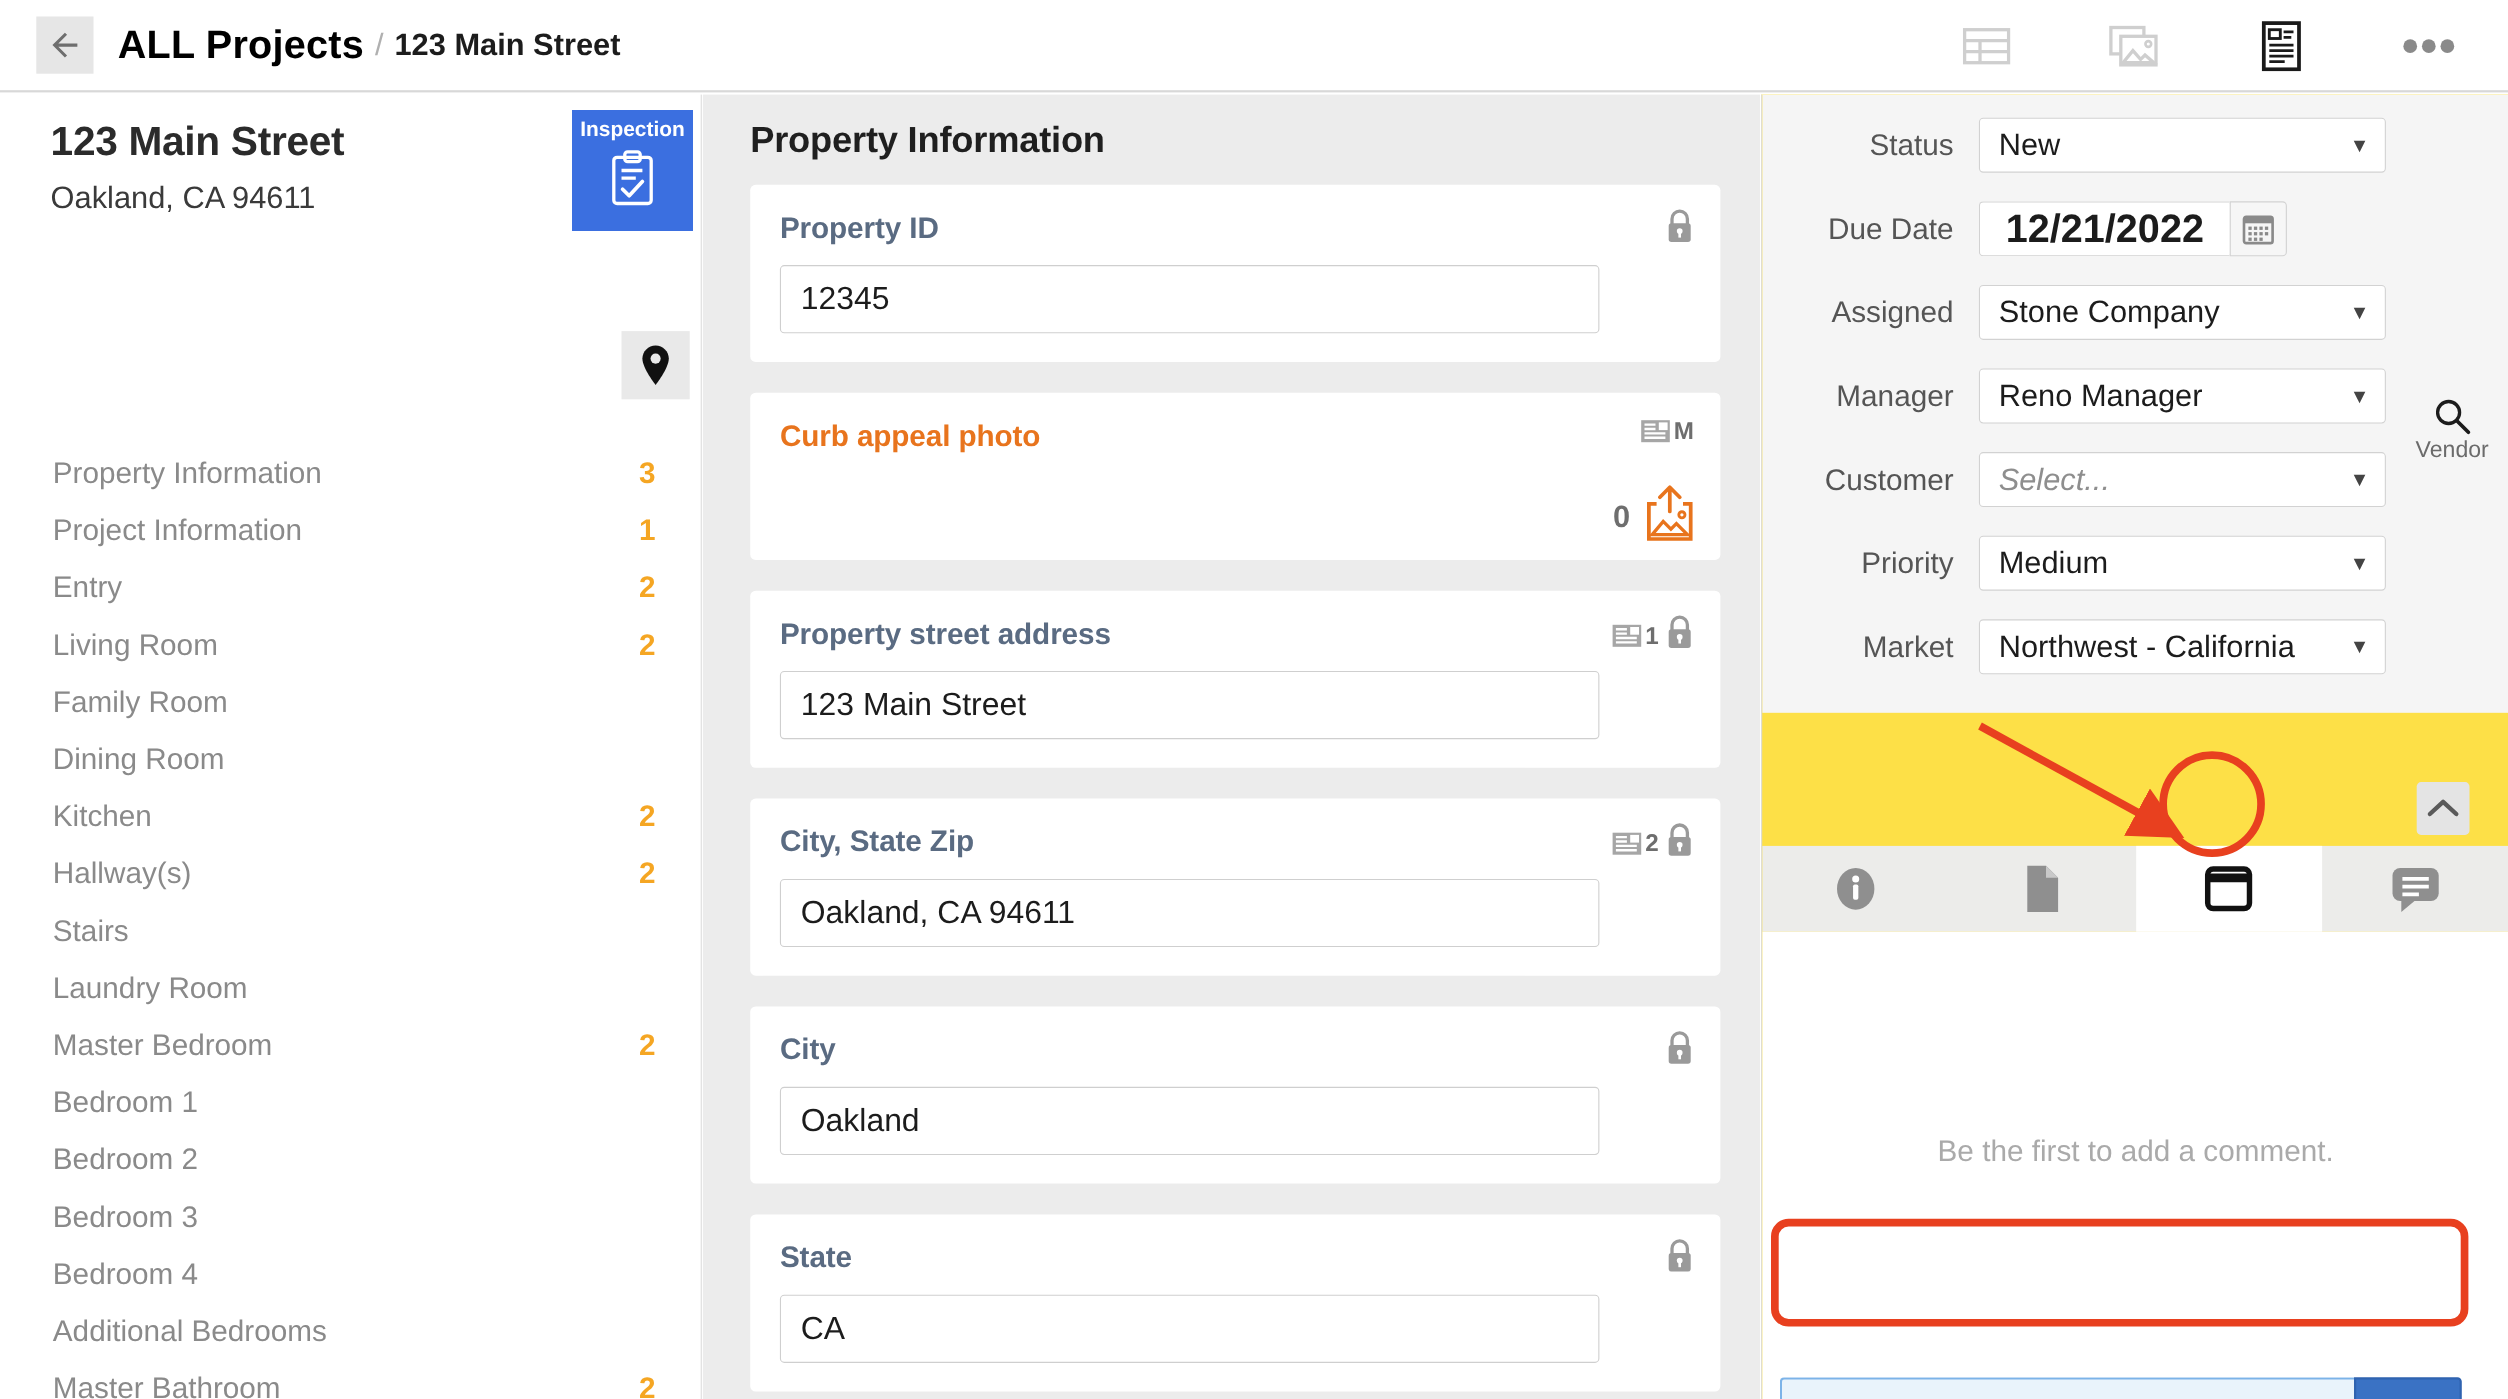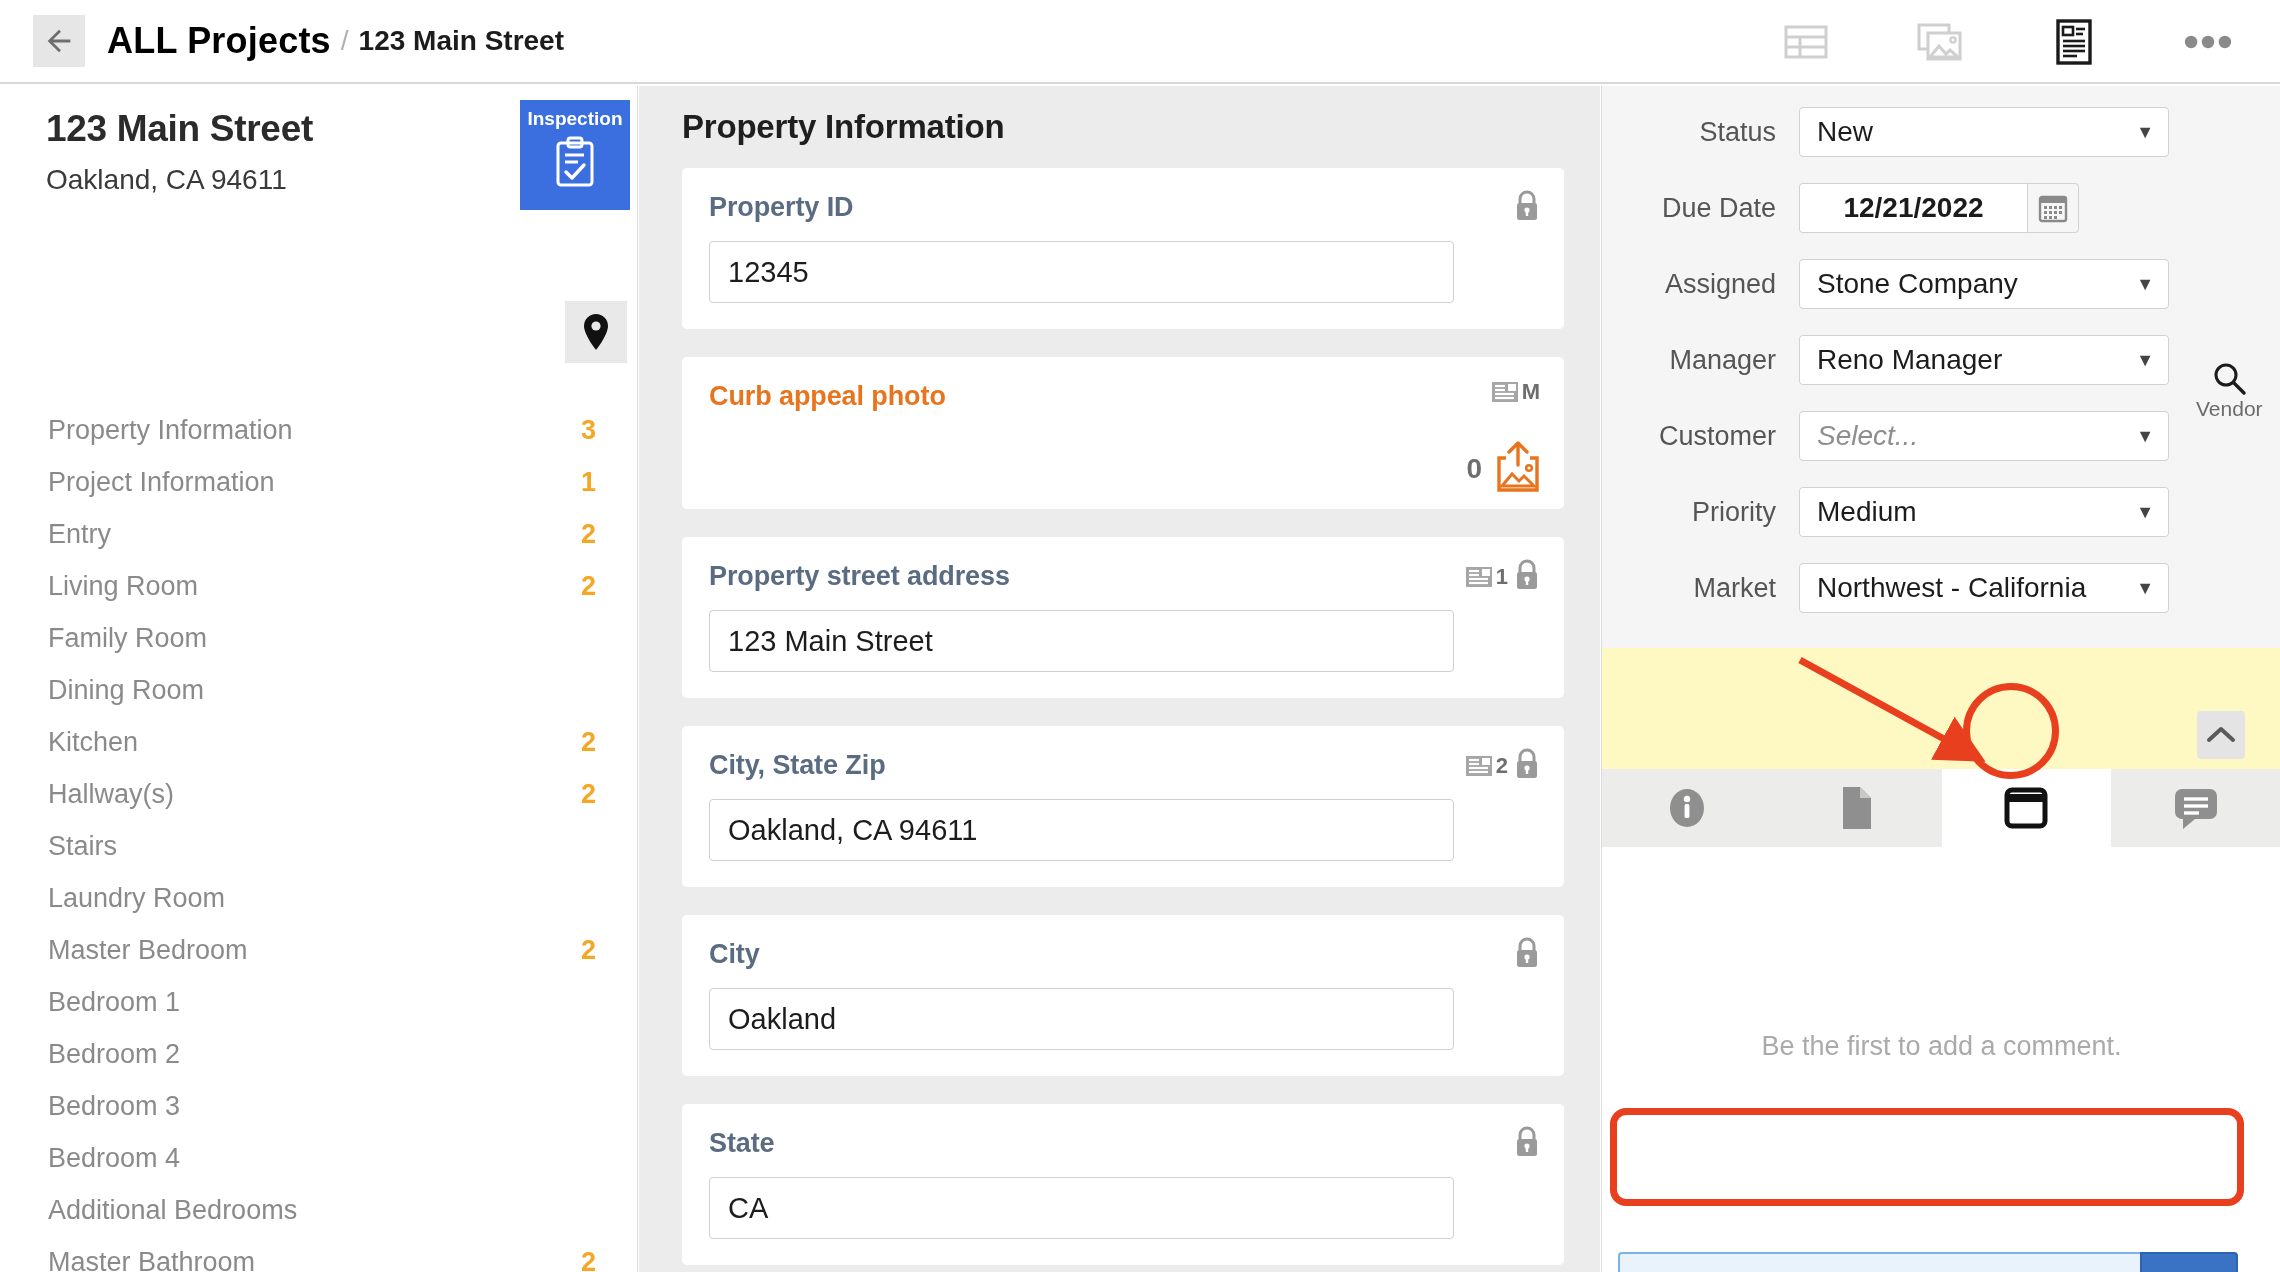--- a/index.html
+++ b/index.html
@@ -131,21 +131,21 @@
     position: absolute; right: 22px; top: 84px;
     display: flex; align-items: center; gap: 12px;
     cursor: pointer;
   }
   .upload-count { font-size: 28px; color: #6e6e6e; font-weight: 600; }
 
   
   #rightpanel {
     position: absolute; left: 1601px; top: 86px;
     width: 679px; height: 1186px;
-    background: #fef9c3;
+    background: #fde047;
     border-left: 1px solid #dcdcdc;
     overflow: hidden;
   }
   #attr-area {
     position: absolute; left: 0; top: 0; width: 679px; height: 562px;
     background: #f5f5f5;
   }
   .attr-row {
     position: absolute; left: 0; width: 679px; height: 48px;
     display: flex; align-items: center;
@@ -163,21 +163,21 @@
     font-size: 28px; color: #1c1c1c;
     cursor: pointer;
   }
   .attr-select .ph { color: #8e8e8e; font-style: italic; }
   .caret { font-size: 18px; color: #444444; }
   .date-wrap { display: flex; }
   .date-input {
     width: 228px; height: 50px; background: #ffffff;
     border: 1px solid #d2d2d2; border-right: none; border-radius: 4px 0 0 4px;
     display: flex; align-items: center; justify-content: center;
-    font-size: 28px; font-weight: 700; color: #1c1c1c;
+    font-size: 36px; font-weight: 700; color: #1c1c1c;
     cursor: text;
   }
   .date-btn {
     width: 52px; height: 50px; background: #f6f6f6;
     border: 1px solid #d2d2d2; border-radius: 0 4px 4px 0;
     display: flex; align-items: center; justify-content: center;
     cursor: pointer;
   }
   .vendor-box {
     position: absolute; left: 594px; top: 274px;

